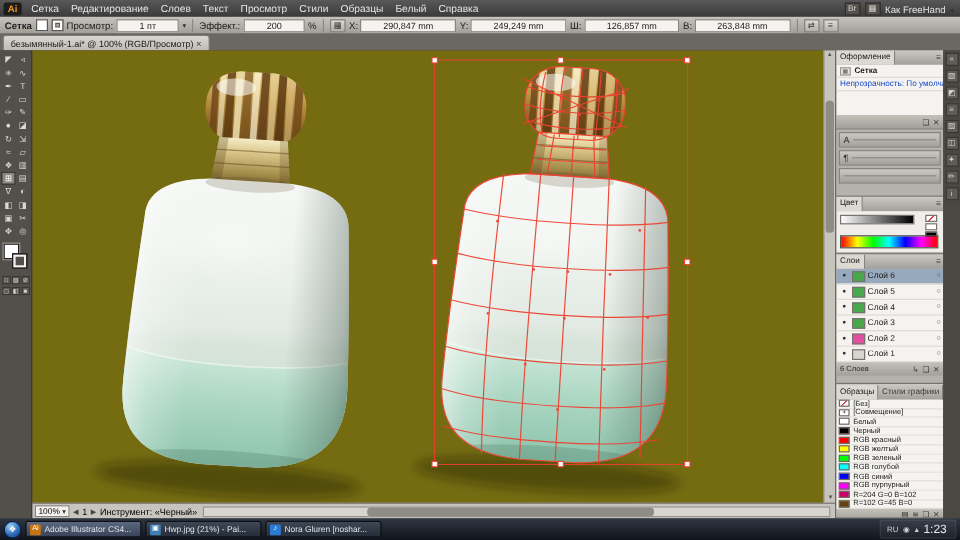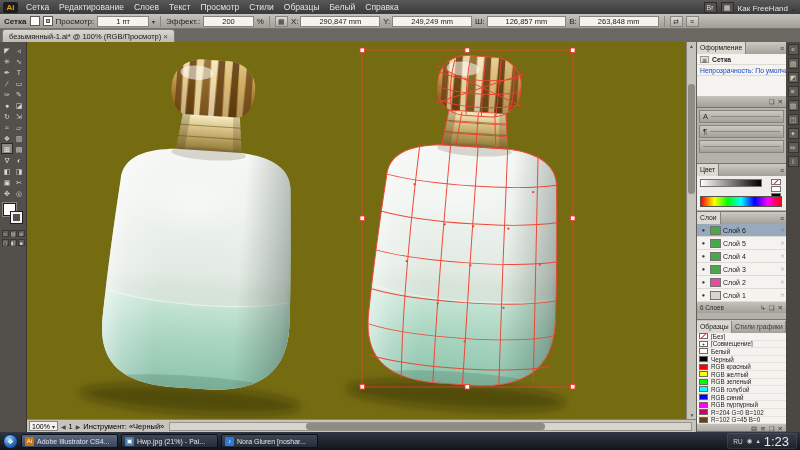--- a/index.html
+++ b/index.html
@@ -108,21 +108,21 @@
 .dock{left:786px;top:0;width:14px;height:390px;background:#4b4844;display:flex;flex-direction:column;align-items:center;gap:3px;padding-top:2px}
 .dicon{width:11px;height:11px;background:#5f5c57;border:1px solid #36342f;color:#d3d0ca;font-size:6.5px;line-height:10px;text-align:center}
 
 
 .taskbar{left:0;top:432px;width:800px;height:18px;background:linear-gradient(#303743,#10141b);display:flex;align-items:center;gap:3px;padding:0 3px}
 .start{width:15px;height:15px;border-radius:50%;background:radial-gradient(circle at 35% 28%,#9ed2f5,#2f6cb8 55%,#0b3a78);border:1px solid #081f45;color:#fff;font-size:7px;line-height:14px;text-align:center;flex:none}
 .tbtn{width:97px;height:14px;background:linear-gradient(#3e4755,#262d39);border:1px solid #0e1218;border-radius:2px;display:flex;align-items:center;gap:3px;padding:0 3px;font-size:7px;color:#e0e4ea;white-space:nowrap;overflow:hidden}
 .tbtn.active{background:linear-gradient(#5b6880,#394459)}
 .ticon{width:9px;height:9px;flex:none;border-radius:1px;font-size:6px;line-height:9px;text-align:center;color:#fff}
 .tray{margin-left:auto;display:flex;align-items:center;gap:4px;height:16px;padding:0 5px;background:rgba(255,255,255,.05);border:1px solid rgba(255,255,255,.08);border-radius:2px;color:#cfd3da;font-size:6.5px}
-.clock{color:#e6e9ee;font-size:13px;padding-right:2px}
+.clock{color:#e6e9ee;font-size:10px;padding-right:2px}
 </style>
 </head>
 <body>
 
 <div class="screen">
 
   <div class="menubar ab">
     <div class="appicon">Ai</div>
     <span class="mi">Сетка</span>
     <span class="mi">Редактирование</span>

